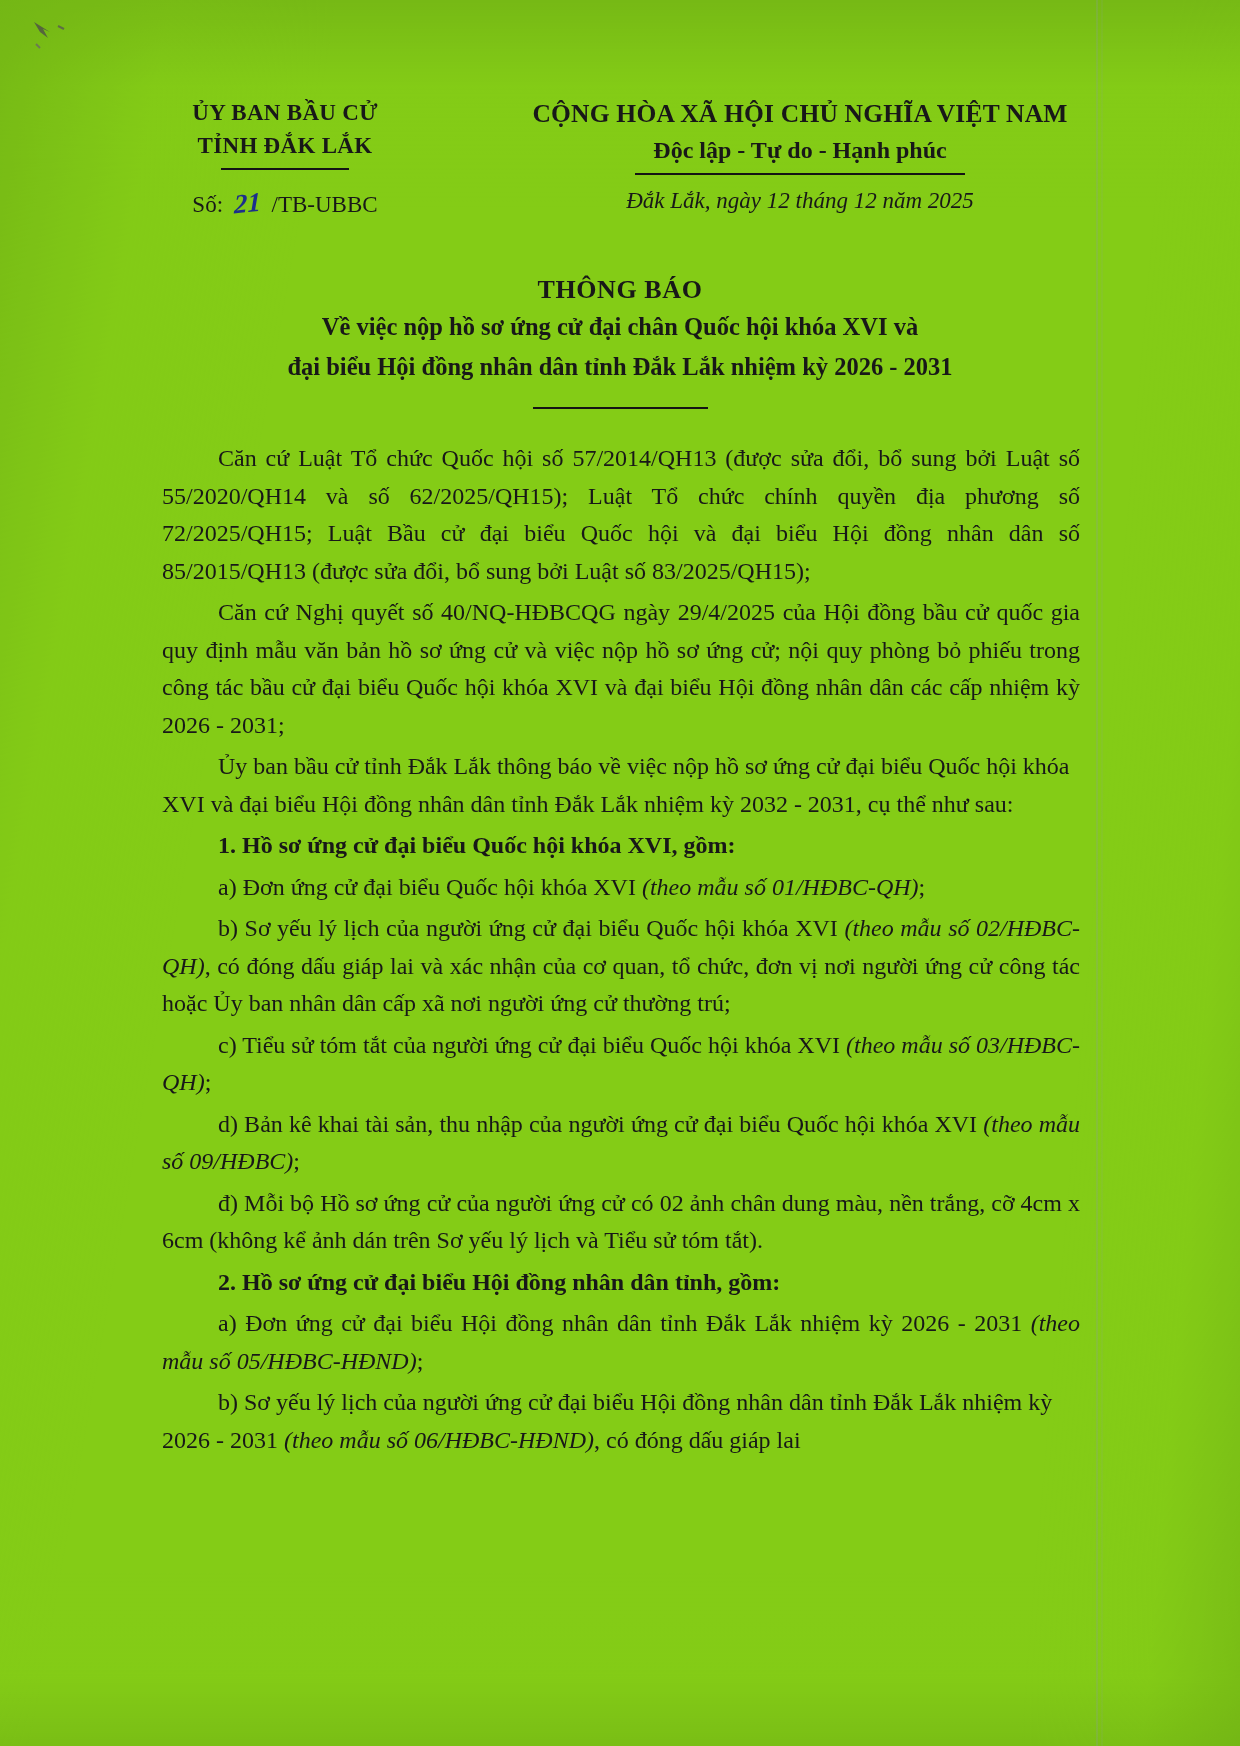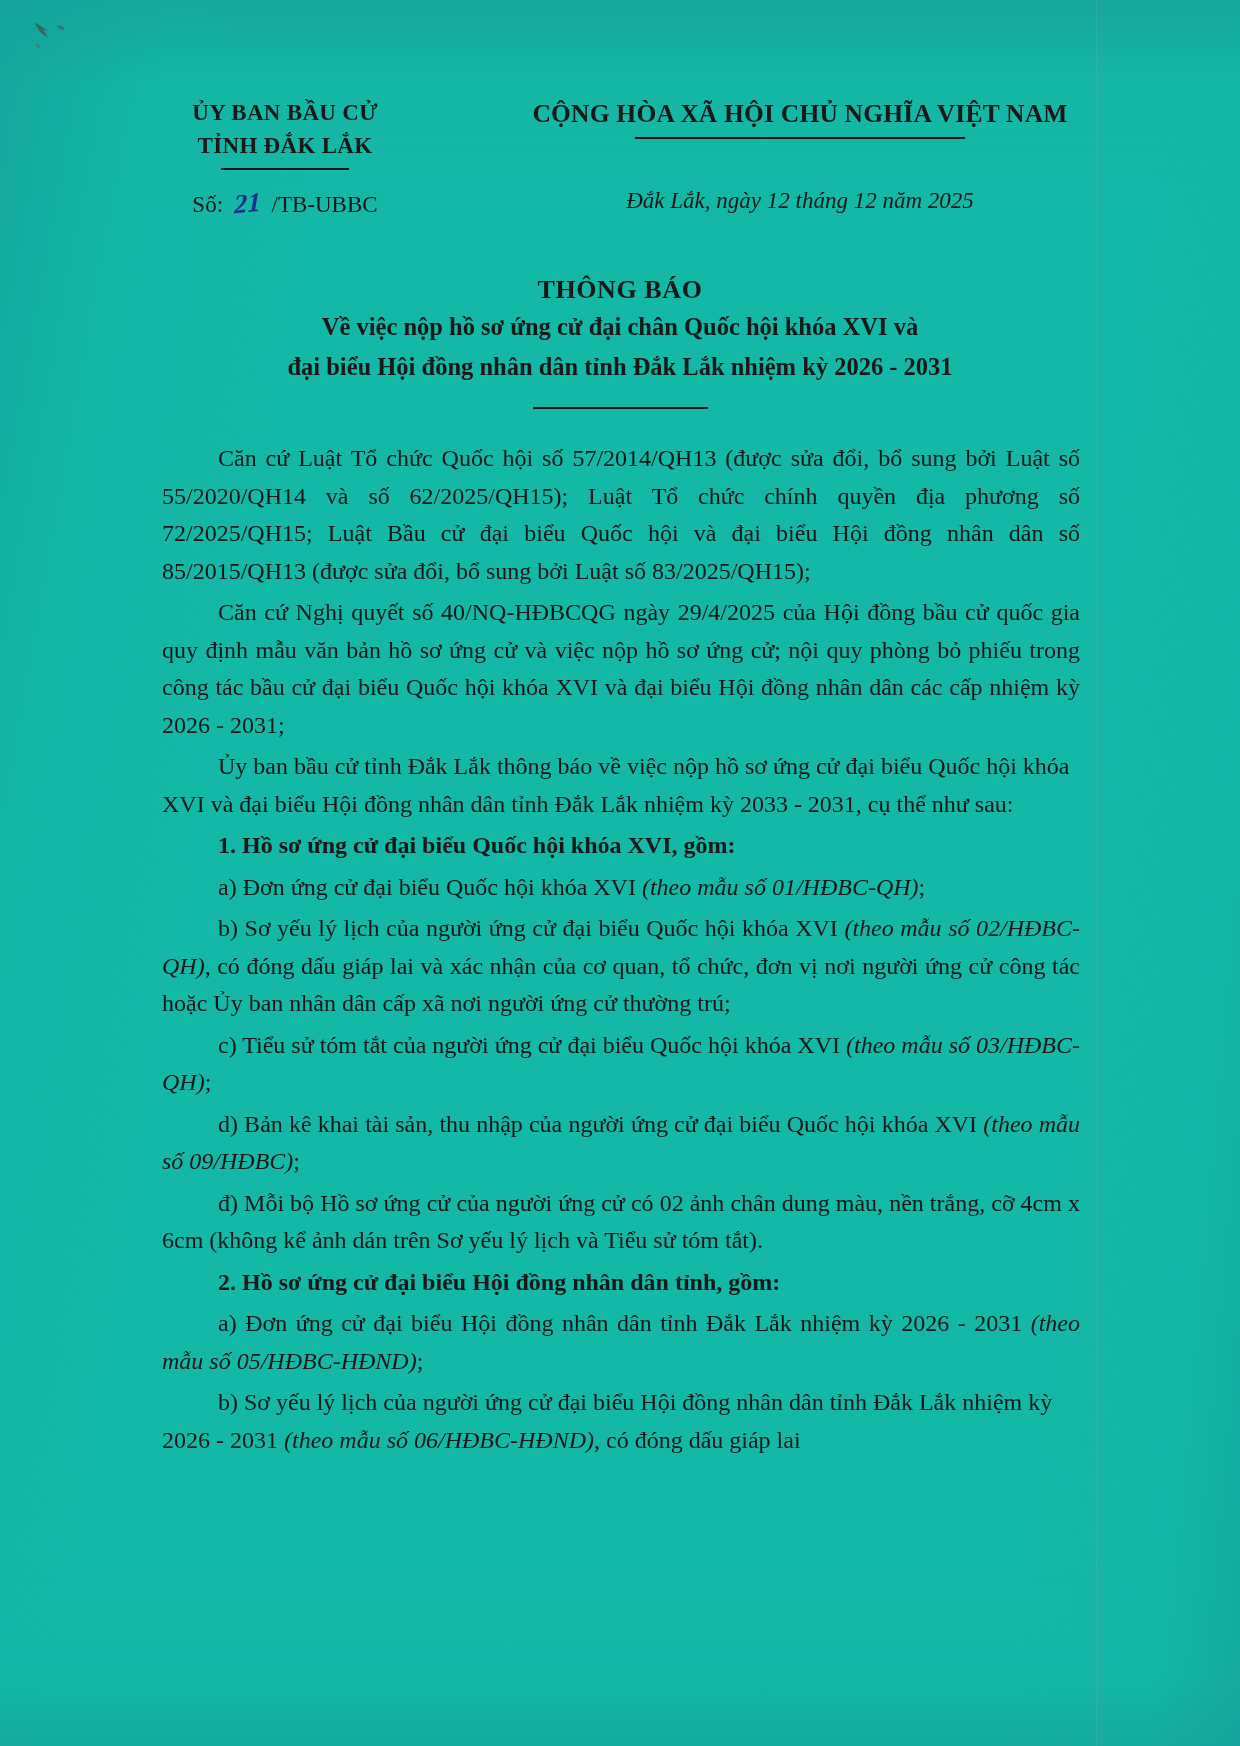--- a/index.html
+++ b/index.html
@@ -6,21 +6,21 @@
   html, body {
     margin: 0;
     padding: 0;
     background: #9a9a9a;
   }
   .page {
     position: relative;
     width: 1240px;
     height: 1746px;
     margin: 0 auto;
-    background: #14b8a6;
+    background: #84cc16;
     overflow: hidden;
     font-family: "Liberation Serif", "DejaVu Serif", serif;
     color: #181818;
   }
   
   .scan-tint {
     position: absolute;
     inset: 0;
     pointer-events: none;
     background:
@@ -192,20 +192,21 @@
   </svg>
 
   <div class="header">
     <div class="hdr-left">
       <div class="org-line">ỦY BAN BẦU CỬ</div>
       <div class="org-line">TỈNH ĐẮK LẮK</div>
       <div class="rule rule-left"></div>
     </div>
     <div class="hdr-right">
       <div class="nation-line">CỘNG HÒA XÃ HỘI CHỦ NGHĨA VIỆT NAM</div>
+      <div class="motto-line">Độc lập - Tự do - Hạnh phúc</div>
       <div class="rule rule-right"></div>
     </div>
   </div>
 
   <div class="meta-row">
     <div class="meta-left">
       <span>Số:</span>
       <span class="doc-number">21</span>
       <span>/TB-UBBC</span>
     </div>
@@ -218,21 +219,21 @@
     <div class="title-sub">đại biểu Hội đồng nhân dân tỉnh Đắk Lắk nhiệm kỳ 2026 - 2031</div>
     <div class="title-rule"></div>
   </div>
 
   <div class="body">
 
     <p class="para">Căn cứ Luật Tổ chức Quốc hội số 57/2014/QH13 (được sửa đổi, bổ sung bởi Luật số 55/2020/QH14 và số 62/2025/QH15); Luật Tổ chức chính quyền địa phương số 72/2025/QH15; Luật Bầu cử đại biểu Quốc hội và đại biểu Hội đồng nhân dân số 85/2015/QH13 (được sửa đổi, bổ sung bởi Luật số 83/2025/QH15);</p>
 
     <p class="para">Căn cứ Nghị quyết số 40/NQ-HĐBCQG ngày 29/4/2025 của Hội đồng bầu cử quốc gia quy định mẫu văn bản hồ sơ ứng cử và việc nộp hồ sơ ứng cử; nội quy phòng bỏ phiếu trong công tác bầu cử đại biểu Quốc hội khóa XVI và đại biểu Hội đồng nhân dân các cấp nhiệm kỳ 2026 - 2031;</p>
 
-    <p class="para last-left">Ủy ban bầu cử tỉnh Đắk Lắk thông báo về việc nộp hồ sơ ứng cử đại biểu Quốc hội khóa XVI và đại biểu Hội đồng nhân dân tỉnh Đắk Lắk nhiệm kỳ 2033 - 2031, cụ thể như sau:</p>
+    <p class="para last-left">Ủy ban bầu cử tỉnh Đắk Lắk thông báo về việc nộp hồ sơ ứng cử đại biểu Quốc hội khóa XVI và đại biểu Hội đồng nhân dân tỉnh Đắk Lắk nhiệm kỳ 2032 - 2031, cụ thể như sau:</p>
 
     <p class="para heading last-left">1. Hồ sơ ứng cử đại biểu Quốc hội khóa XVI, gồm:</p>
 
     <p class="para last-left">
       <span>a) Đơn ứng cử đại biểu Quốc hội khóa XVI </span><span class="ital">(theo mẫu số 01/HĐBC-QH)</span><span>;</span>
     </p>
 
     <p class="para">
       <span>b) Sơ yếu lý lịch của người ứng cử đại biểu Quốc hội khóa XVI </span><span class="ital">(theo mẫu số 02/HĐBC-QH)</span><span>, có đóng dấu giáp lai và xác nhận của cơ quan, tổ chức, đơn vị nơi người ứng cử công tác hoặc Ủy ban nhân dân cấp xã nơi người ứng cử thường trú;</span>
     </p>

